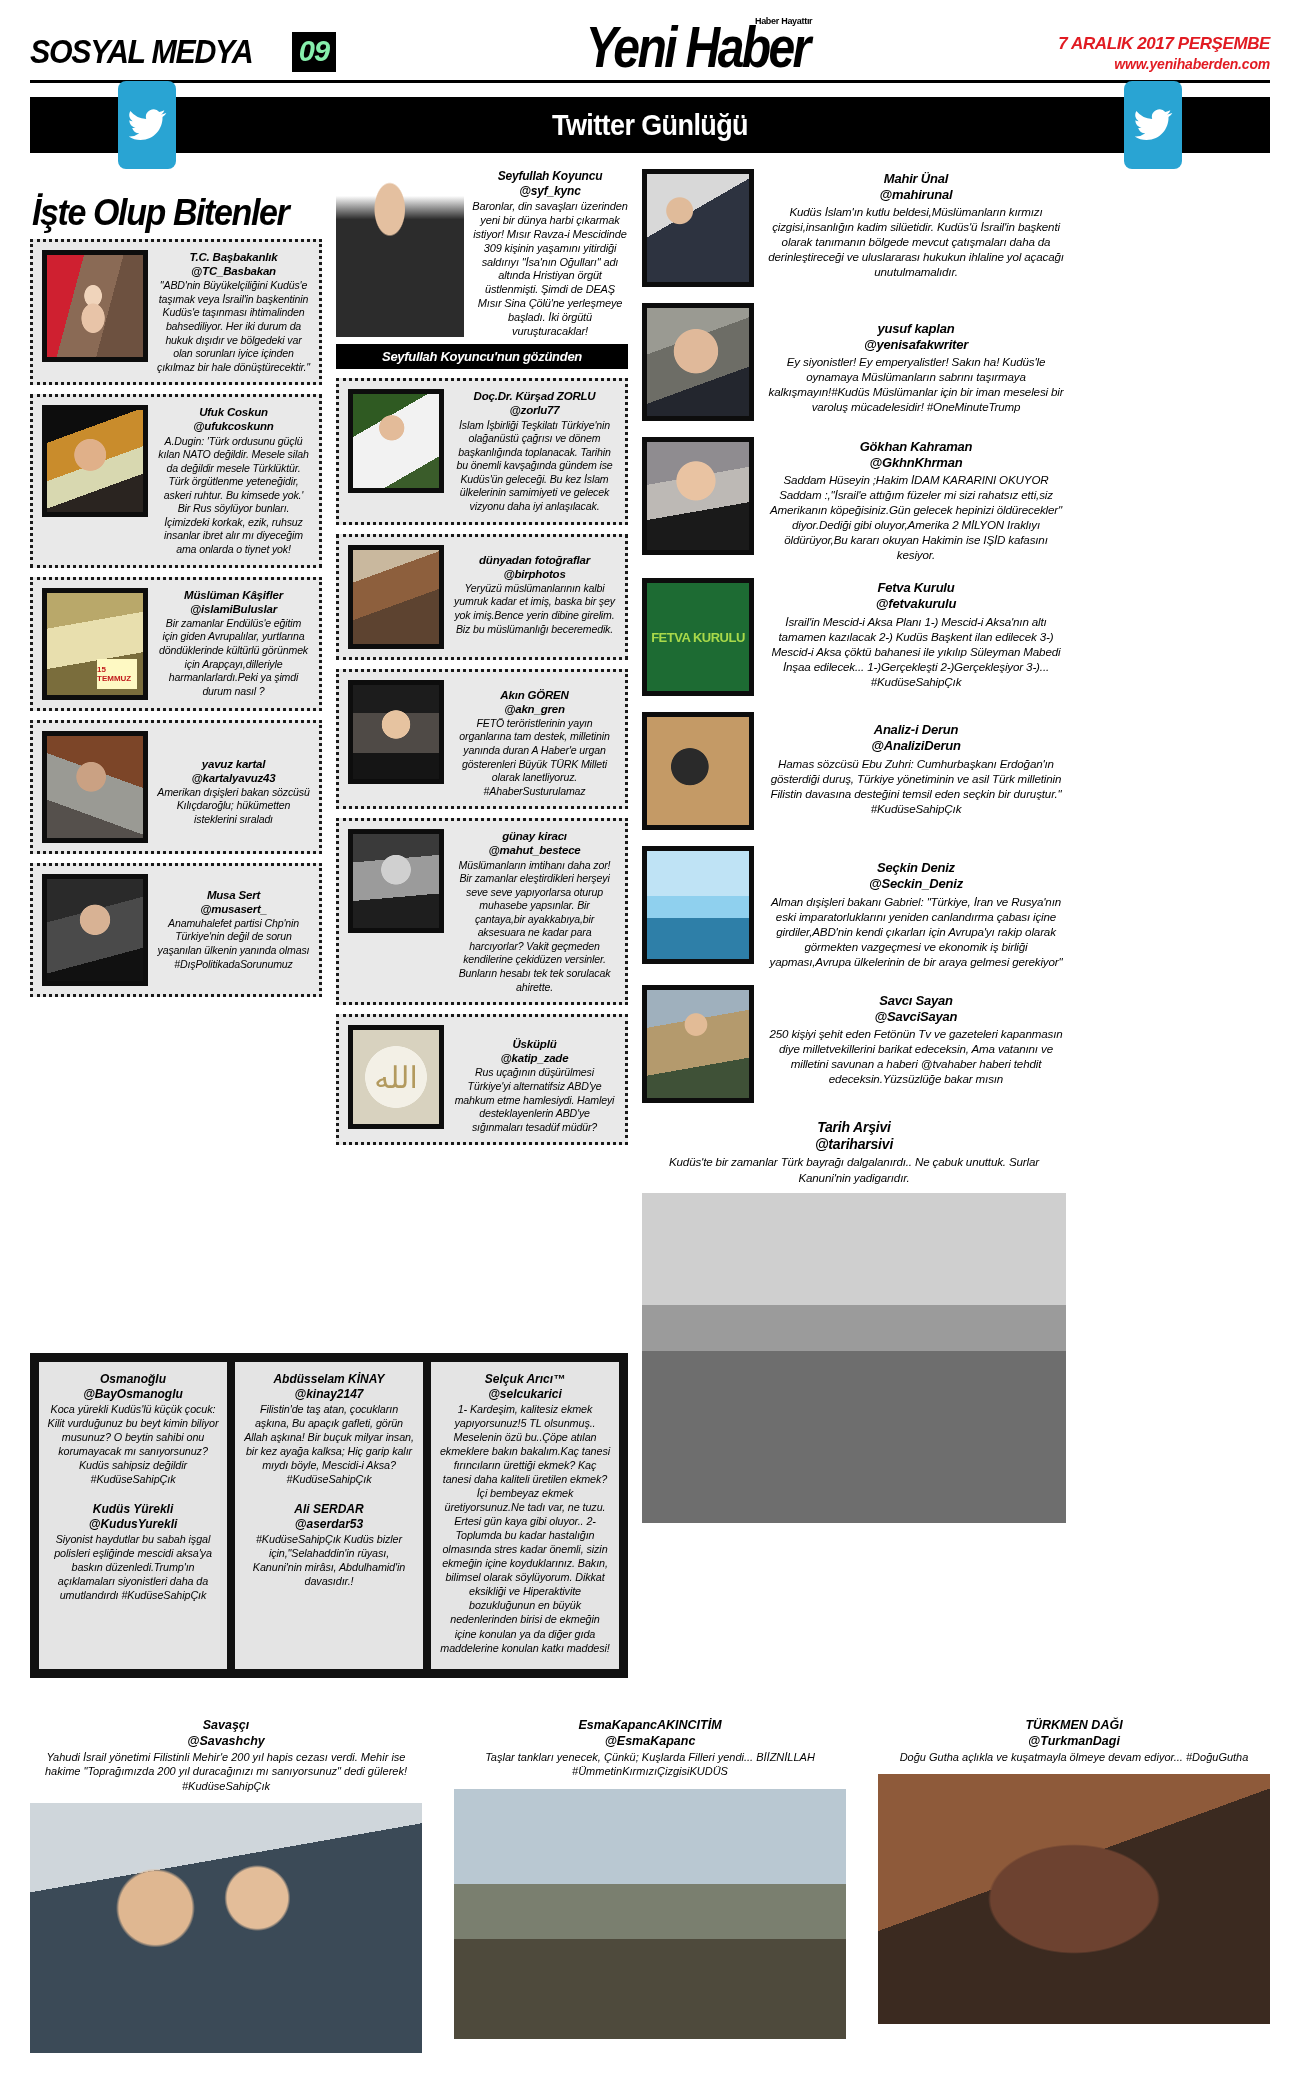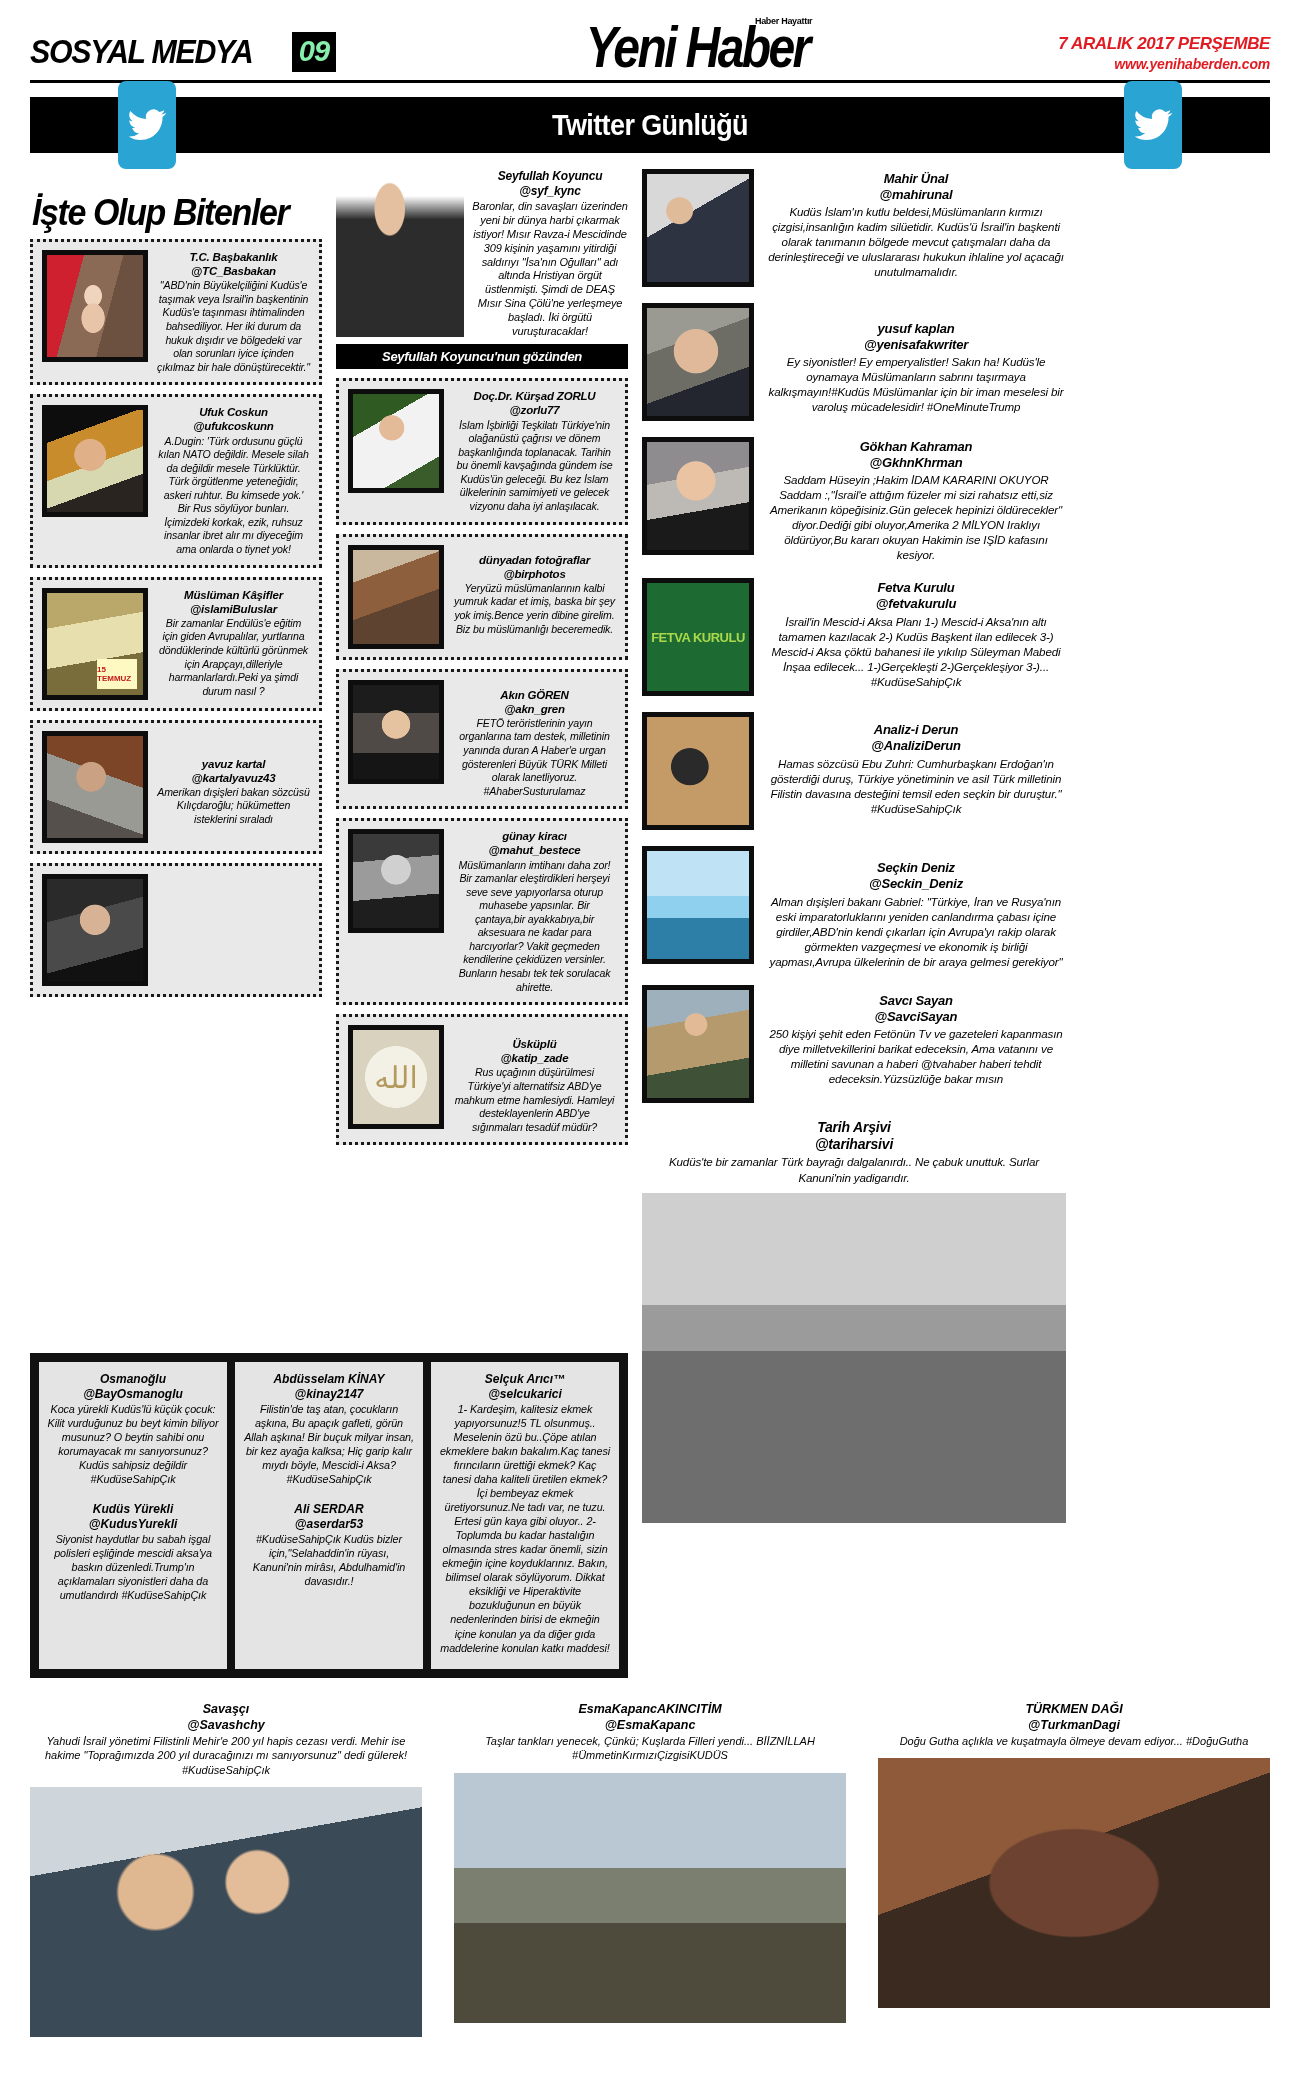--- a/index.html
+++ b/index.html
@@ -139,21 +139,21 @@
   .tb-name   { font-size: 12px; font-weight: bold; font-style: italic; line-height: 1.25; }
   .tb-handle { font-size: 12px; font-weight: bold; font-style: italic; line-height: 1.25; }
   .tb-text   { font-size: 10.8px; font-style: italic; line-height: 1.3; letter-spacing: -0.1px; }
 
   
   .jeru-photo {
     width: 424px; height: 330px; background: #3a3a3a; position: relative; overflow: hidden;
   }
 
   
-  .bottom-strip { display: flex; gap: 32px; margin-top: 2px; }
+  .bottom-strip { display: flex; gap: 32px; margin-top: 18px; }
   .bs-col { flex: 1; }
   .bs-cap { text-align: center; margin-bottom: 10px; }
   .bs-name   { font-size: 12.5px; font-weight: bold; font-style: italic; line-height: 1.26; }
   .bs-handle { font-size: 12.5px; font-weight: bold; font-style: italic; line-height: 1.26; }
   .bs-text   { font-size: 11px; font-style: italic; line-height: 1.32; }
   .bs-photo  { width: 100%; height: 250px; overflow: hidden; position: relative; background:#777; }
 
   
   .ph { width: 100%; height: 100%; display: block; }
   .pBinali{background:
@@ -316,20 +316,25 @@
           <div class="tw-handle">@kartalyavuz43</div>
           <div class="tw-text">Amerikan dışişleri bakan sözcüsü Kılıçdaroğlu; hükümetten isteklerini sıraladı</div>
         </div>
       </div>
 
 
       <div class="dcard">
         <div class="photo sq106">
             <span class="ph pMusa"></span>
           </div>
+        <div class="tw-body" style="padding-top:14px;">
+          <div class="tw-name">Musa Sert</div>
+          <div class="tw-handle">@musasert_</div>
+          <div class="tw-text">Anamuhalefet partisi Chp'nin Türkiye'nin değil de sorun yaşanılan ülkenin yanında olması #DışPolitikadaSorunumuz</div>
+        </div>
       </div>
     </div>
 
     <div class="col-mid">
       <div class="feature">
         <div class="feature-photo">
             <span class="ph pSeyfullah"></span>
           </div>
         <div class="feature-body">
           <div class="tw-name">Seyfullah Koyuncu</div>

